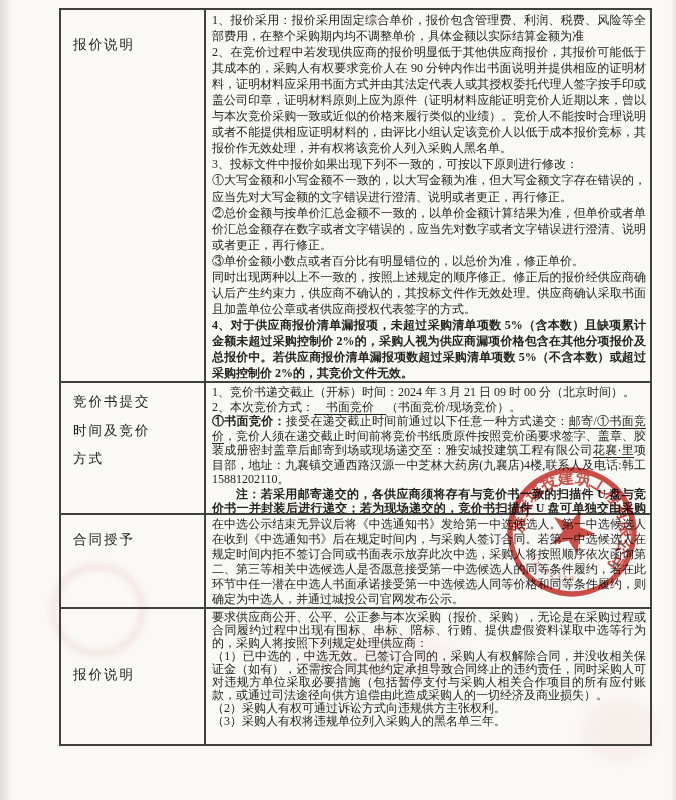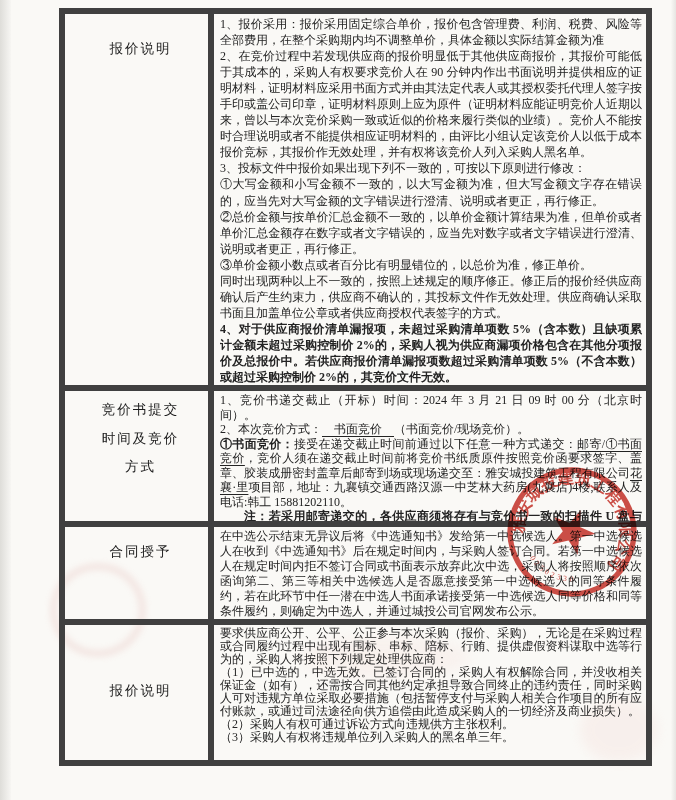--- a/index.html
+++ b/index.html
@@ -11,24 +11,24 @@
   .edge-left{position:absolute;left:0;top:0;width:11px;height:100%;
     background:linear-gradient(to right,#deddd9,#f7f6f3);}
   .edge-right{position:absolute;right:0;top:0;width:5px;height:100%;
     background:linear-gradient(to left,#e6e5e2,#f9f8f5);}
 
   table.doc{
     position:absolute;left:59px;top:8px;width:593px;
     border-collapse:collapse;table-layout:fixed;
     background:transparent;
   }
-  td{border:6px solid #404040;vertical-align:top;overflow:hidden;}
+  td{border:2px solid #404040;vertical-align:top;overflow:hidden;}
   td.label{
     width:127px;font-size:13.5px;color:#1c1c1c;letter-spacing:2px;
-    padding:26px 4px 0 12px;line-height:18px;white-space:pre-line;text-align:center;
+    padding:26px 4px 0 12px;line-height:18px;white-space:pre-line;
   }
   td.content{font-size:12px;color:#232323;padding:2px 4px 0 6px;}
   .cwrap{overflow:hidden;}
   .para{margin:0;text-align:justify;}
   .para.indent{text-indent:2em;}
   .b{font-weight:bold;}
   .u{text-decoration:underline;text-underline-offset:2.5px;}
 
   tr.r1 .cwrap{height:369px;line-height:16.05px;}
   tr.r2 .cwrap{height:128px;line-height:14.55px;}

